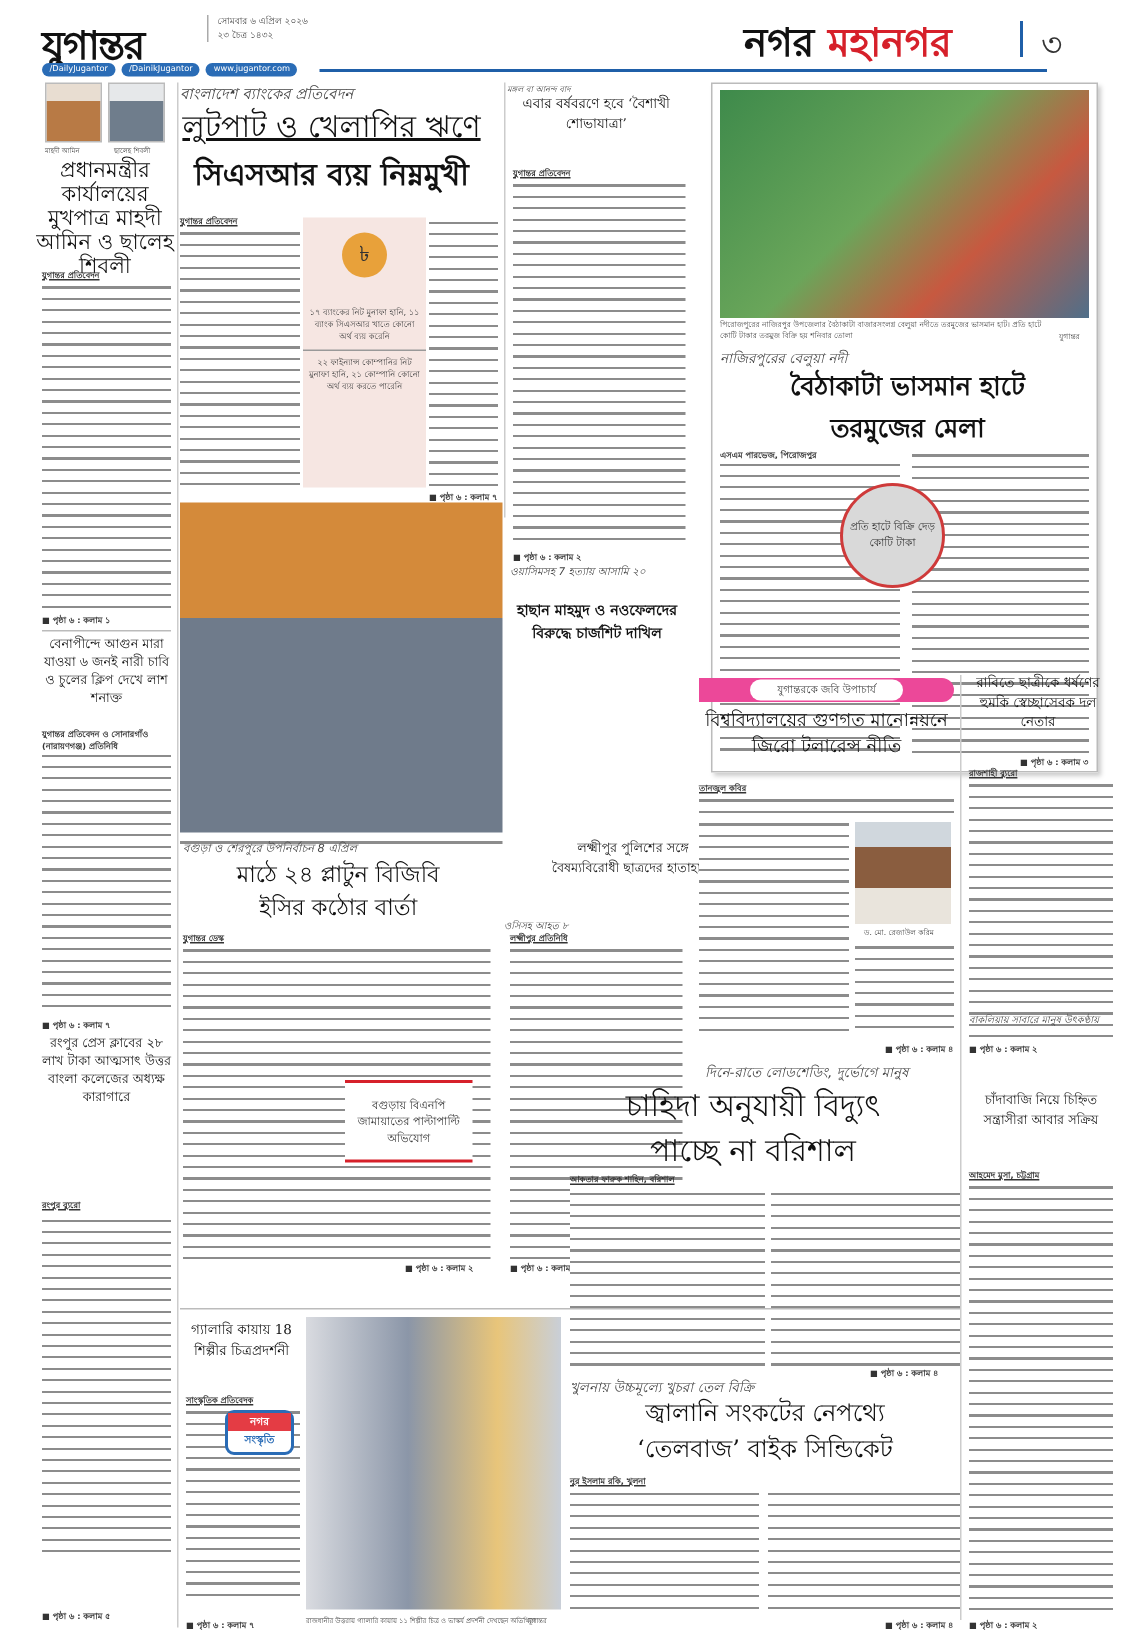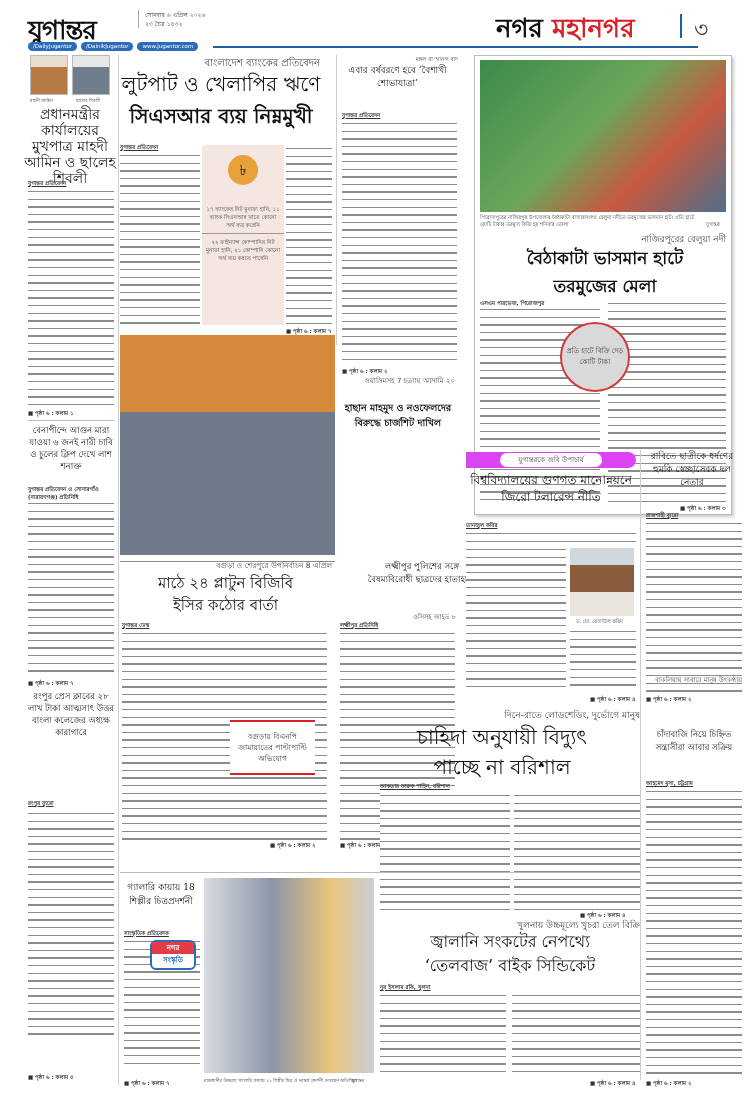--- a/index.html
+++ b/index.html
@@ -16,21 +16,21 @@
   .rule-right { left: 375px; top: 46px; width: 323px; height: 2px; background: #1f5fa8; }
   .section-title { left: 496px; top: 8px; font-size: 26px; font-weight: bold; font-family: "DejaVu Serif", serif; }
   .section-title .black { color: #111; }
   .section-title .red { color: #d6202a; }
   .page-sep { left: 680px; top: 14px; width: 2px; height: 24px; background: #1f5fa8; }
   .page-no { left: 694px; top: 12px; font-size: 22px; color: #333; }
   .lines { background: repeating-linear-gradient(#ffffff 0px, #ffffff 3px, #8c8c8c 3px, #8c8c8c 4.4px, #ffffff 4.4px, #ffffff 7.6px); }
   .byline { font-size: 5.5px; color: #333; text-decoration: underline; font-weight: bold; }
   .cont { font-size: 5.5px; color: #333; font-weight: bold; }
   .headline { font-family: "DejaVu Serif", serif; color: #111; text-align: center; }
-  .kicker { text-align: right; color: #444; }
+  .kicker { text-align: left; color: #444; font-style: italic; }
   .photo { background: #8a8f96; }
   .caption { font-size: 5.5px; color: #444; }
   .vrule { width: 1px; background: #ccc; }
   .hrule { height: 1px; background: #bbb; }
 </style>
 </head>
 <body>
 
 <div class="abs logo">যুগান্তর</div>
 <div class="abs date-block">
@@ -65,21 +65,21 @@
 <div class="abs byline" style="left:28px;top:486px;width:86px;text-decoration:none;">যুগান্তর প্রতিবেদন ও সোনারগাঁও (নারায়ণগঞ্জ) প্রতিনিধি</div>
 <div class="abs lines" style="left:28px;top:500px;width:86px;height:176px;"></div>
 <div class="abs cont" style="left:28px;top:680px;">■ পৃষ্ঠা ৬ : কলাম ৭</div>
 
 <div class="abs headline" style="left:26px;top:690px;width:90px;font-size:8.5px;line-height:12px;">রংপুর প্রেস ক্লাবের ২৮ লাখ টাকা আত্মসাৎ উত্তর বাংলা কলেজের অধ্যক্ষ কারাগারে</div>
 <div class="abs byline" style="left:28px;top:800px;">রংপুর ব্যুরো</div>
 <div class="abs lines" style="left:28px;top:810px;width:86px;height:228px;"></div>
 <div class="abs cont" style="left:28px;top:1074px;">■ পৃষ্ঠা ৬ : কলাম ৫</div>
 
 <div class="abs kicker" style="left:120px;top:55px;width:200px;font-size:10px;">বাংলাদেশ ব্যাংকের প্রতিবেদন</div>
-<div class="abs headline" style="left:116px;top:68px;width:210px;font-size:20px;line-height:32px;">লুটপাট ও খেলাপির ঋণে</div>
+<div class="abs headline" style="left:116px;top:68px;width:210px;font-size:20px;line-height:32px;text-decoration:underline;">লুটপাট ও খেলাপির ঋণে</div>
 <div class="abs headline" style="left:116px;top:100px;width:210px;font-size:20px;line-height:32px;font-weight:bold;">সিএসআর ব্যয় নিম্নমুখী</div>
 <div class="abs byline" style="left:120px;top:144px;">যুগান্তর প্রতিবেদন</div>
 <div class="abs lines" style="left:120px;top:152px;width:80px;height:175px;"></div>
 <div class="abs" style="left:202px;top:145px;width:82px;height:180px;background:#f6e6e2;">
   <div style="margin:10px auto 0;width:30px;height:30px;border-radius:50%;background:#e8a13a;text-align:center;line-height:30px;font-size:14px;color:#333;">৳</div>
   <div class="caption" style="margin-top:20px;text-align:center;font-size:5.5px;line-height:8px;padding:0 3px;border-bottom:1px solid #999;padding-bottom:4px;">১৭ ব্যাংকের নিট মুনাফা হানি, ১১ ব্যাংক সিএসআর খাতে কোনো অর্থ ব্যয় করেনি</div>
   <div class="caption" style="margin-top:4px;text-align:center;font-size:5.5px;line-height:8px;padding:0 3px;">২২ ফাইন্যান্স কোম্পানির নিট মুনাফা হানি, ২১ কোম্পানি কোনো অর্থ ব্যয় করতে পারেনি</div>
 </div>
 <div class="abs lines" style="left:286px;top:145px;width:46px;height:182px;"></div>
 <div class="abs cont" style="left:286px;top:328px;">■ পৃষ্ঠা ৬ : কলাম ৭</div>
@@ -119,21 +119,21 @@
   <span style="font-size:7.5px;line-height:11px;color:#333;">বগুড়ায় বিএনপি জামায়াতের পাল্টাপাল্টি অভিযোগ</span>
 </div>
 <div class="abs cont" style="left:270px;top:842px;">■ পৃষ্ঠা ৬ : কলাম ২</div>
 
 <div class="abs headline" style="left:336px;top:560px;width:120px;font-size:8.5px;line-height:13px;margin-left:26px;">লক্ষ্মীপুর পুলিশের সঙ্গে বৈষম্যবিরোধী ছাত্রদের হাতাহাতি</div>
 <div class="abs kicker" style="left:336px;top:612px;width:120px;font-size:6.5px;">ওসিসহ আহত ৮</div>
 <div class="abs byline" style="left:340px;top:622px;">লক্ষ্মীপুর প্রতিনিধি</div>
 <div class="abs lines" style="left:340px;top:630px;width:115px;height:210px;"></div>
 <div class="abs cont" style="left:340px;top:842px;">■ পৃষ্ঠা ৬ : কলাম ১</div>
 
-<div class="abs" style="left:466px;top:452px;width:170px;height:16px;background:#d946ef;border-radius:0 10px 10px 0;display:flex;align-items:center;justify-content:center;">
+<div class="abs" style="left:466px;top:452px;width:170px;height:16px;background:#ec4899;border-radius:0 10px 10px 0;display:flex;align-items:center;justify-content:center;">
   <span style="background:#fff;padding:1px 18px;border-radius:10px;font-size:7px;color:#444;">যুগান্তরকে জবি উপাচার্য</span>
 </div>
 <div class="abs headline" style="left:466px;top:472px;width:170px;font-size:12px;line-height:17px;">বিশ্ববিদ্যালয়ের গুণগত মানোন্নয়নে জিরো টলারেন্স নীতি</div>
 <div class="abs byline" style="left:466px;top:522px;">তানজুল কবির</div>
 <div class="abs lines" style="left:466px;top:530px;width:170px;height:14px;"></div>
 <div class="abs lines" style="left:466px;top:546px;width:100px;height:146px;"></div>
 <div class="abs photo" style="left:570px;top:548px;width:64px;height:68px;background:linear-gradient(#d0d7dd 0 25%, #8a5d3f 25% 65%, #e9e4dc 65% 100%);"></div>
 <div class="abs caption" style="left:576px;top:618px;font-size:5px;">ড. মো. রেজাউল করিম</div>
 <div class="abs lines" style="left:570px;top:628px;width:66px;height:64px;"></div>
 <div class="abs cont" style="left:590px;top:696px;">■ পৃষ্ঠা ৬ : কলাম ৪</div>

